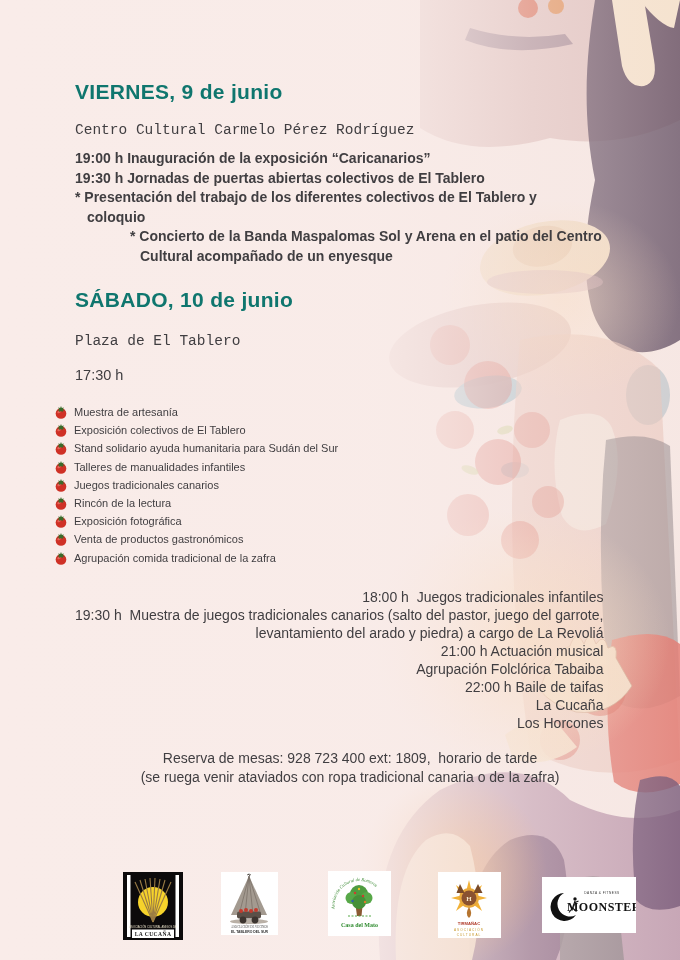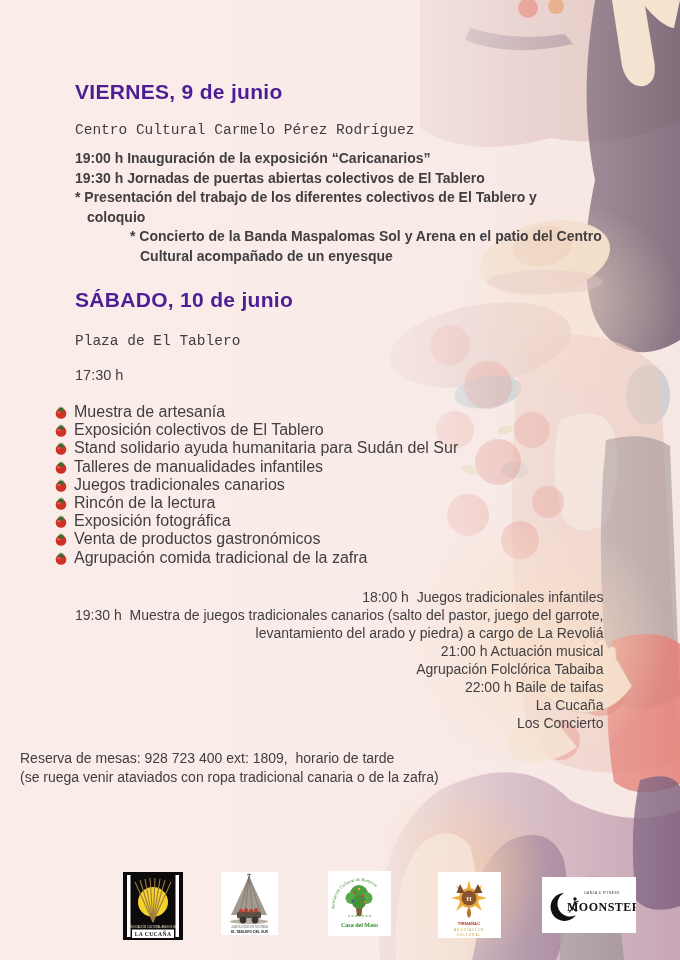--- a/index.html
+++ b/index.html
@@ -5,43 +5,43 @@
   html,body{margin:0;padding:0;background:#6b6166;}
   .poster{
     position:relative;width:680px;height:960px;margin:0 auto;overflow:hidden;
     background:#f8ece9;color:#403e41;
     font-family:"Liberation Sans",sans-serif;
   }
   .bg{position:absolute;inset:0;width:680px;height:960px;}
   .content{position:absolute;inset:0;}
   .abs{position:absolute;}
   .heading{
-    margin:0;font-size:21px;font-weight:bold;color:#4c1d95;
+    margin:0;font-size:21px;font-weight:bold;color:#0f766e;
     letter-spacing:.3px;white-space:pre;
   }
   .venue{font-size:14.5px;white-space:pre;font-family:Liberation Mono, monospace;}
   .time{font-size:14.5px;white-space:pre;}
   .block{font-size:14px;line-height:19.5px;}
   .block .line{white-space:pre;}
   .evening{line-height:18px;}
   .ind-sm{margin-left:12px;}
   .ind-md{margin-left:55px;}
   .ind-lg{margin-left:65px;}
   .cont{margin-left:50px;}
   .cont2{margin-left:56px;}
   .activities{
-    list-style:none;margin:0;padding:0;font-size:16px;
+    list-style:none;margin:0;padding:0;font-size:11px;
   }
   .activities li{
     display:flex;align-items:center;height:18.2px;white-space:pre;
   }
   .tomato{width:14px;height:14px;flex:0 0 14px;margin-right:6px;display:inline-block;}
   .tomato svg{display:block;width:14px;height:14px;}
   .reservation{
-    width:660px;left:20px;font-size:14px;line-height:18.5px;
+    width:660px;left:20px;text-align:center;font-size:14px;line-height:18.5px;
   }
   .reservation div{white-space:pre;}
   .logo{position:absolute;}
   .logo svg{display:block;width:100%;height:100%;}
 </style>
 </head>
 <body>
 
 <div class="poster">
 
@@ -204,21 +204,21 @@
     </ul>
 
     <div class="block evening abs" style="left:75px;top:588px;text-align:right;">
       <div class="line">18:00 h  Juegos tradicionales infantiles</div>
       <div class="line">19:30 h  Muestra de juegos tradicionales canarios (salto del pastor, juego del garrote,</div>
       <div class="line cont">levantamiento del arado y piedra) a cargo de La Revoliá</div>
       <div class="line">21:00 h Actuación musical</div>
       <div class="line cont">Agrupación Folclórica Tabaiba</div>
       <div class="line">22:00 h Baile de taifas</div>
       <div class="line cont2">La Cucaña</div>
-      <div class="line cont2">Los Concierto</div>
+      <div class="line cont2">Los Horcones</div>
     </div>
 
     <div class="reservation abs" style="top:749px;">
       <div>Reserva de mesas: 928 723 400 ext: 1809,  horario de tarde</div>
       <div>(se ruega venir ataviados con ropa tradicional canaria o de la zafra)</div>
     </div>
 
     <div class="logo" style="left:123px;top:872px;width:60px;height:68px;">
       <svg viewBox="0 0 60 68">
         <rect width="60" height="68" fill="#0c0a0b"></rect>

